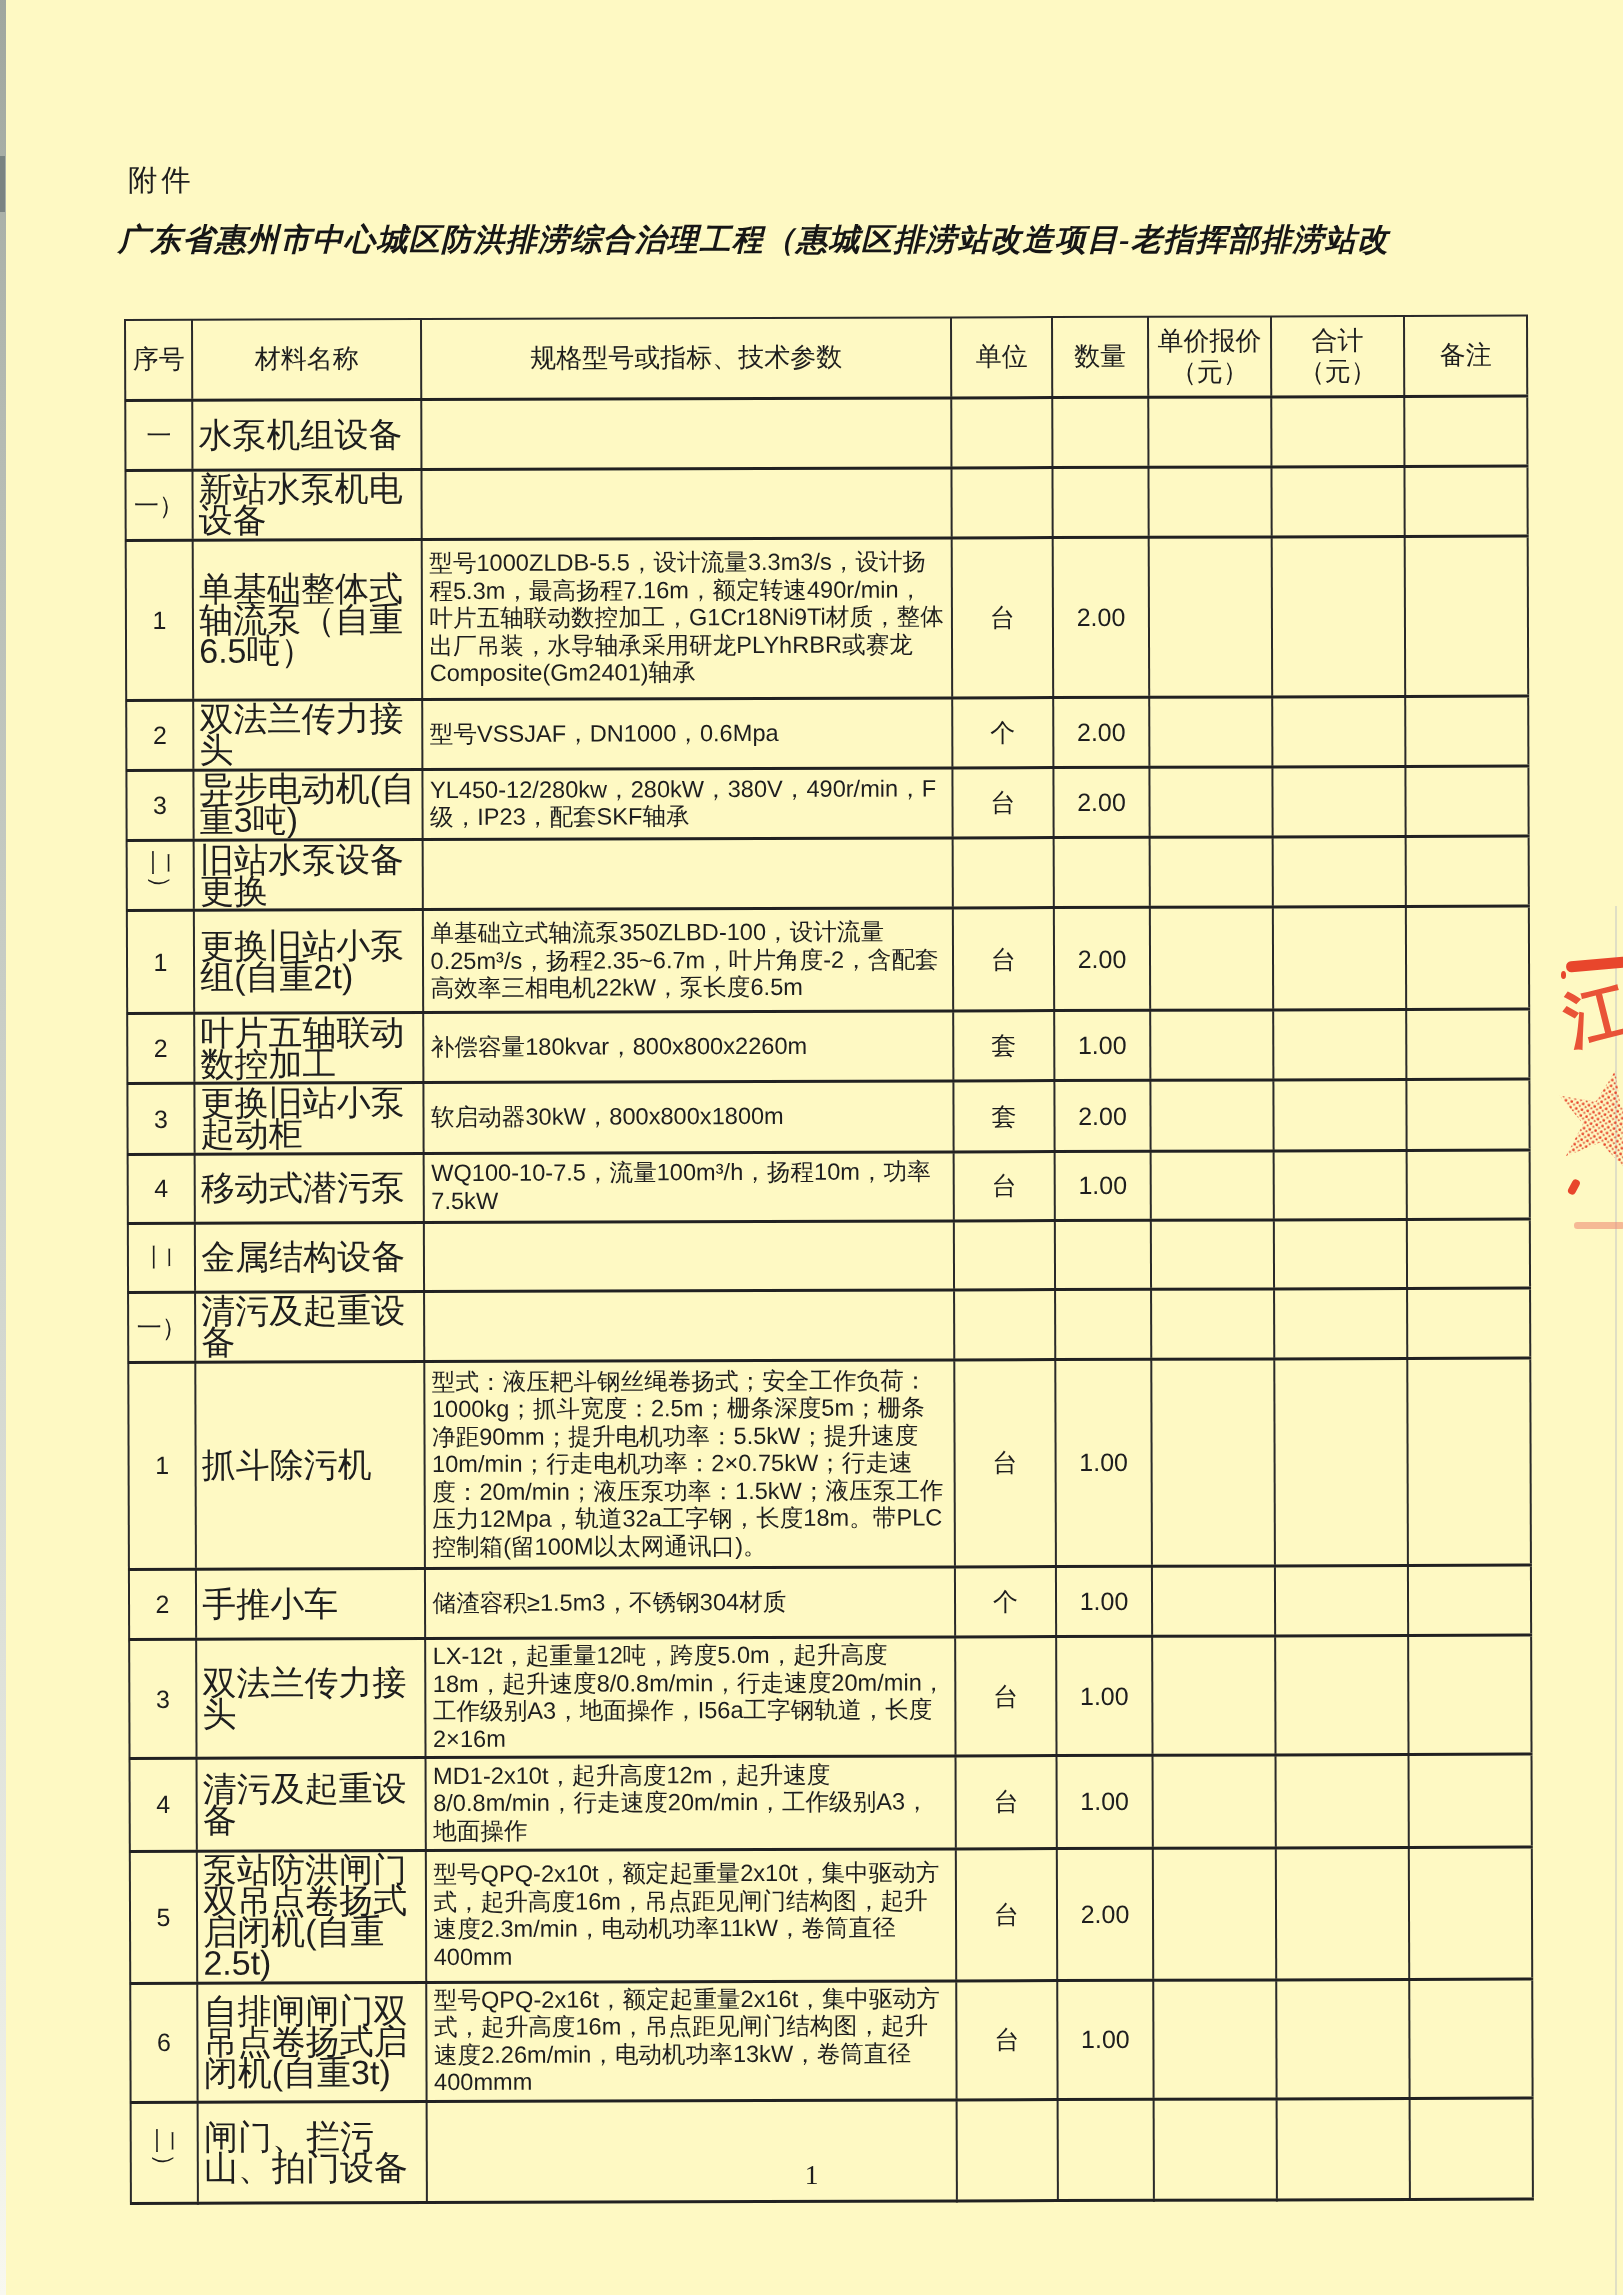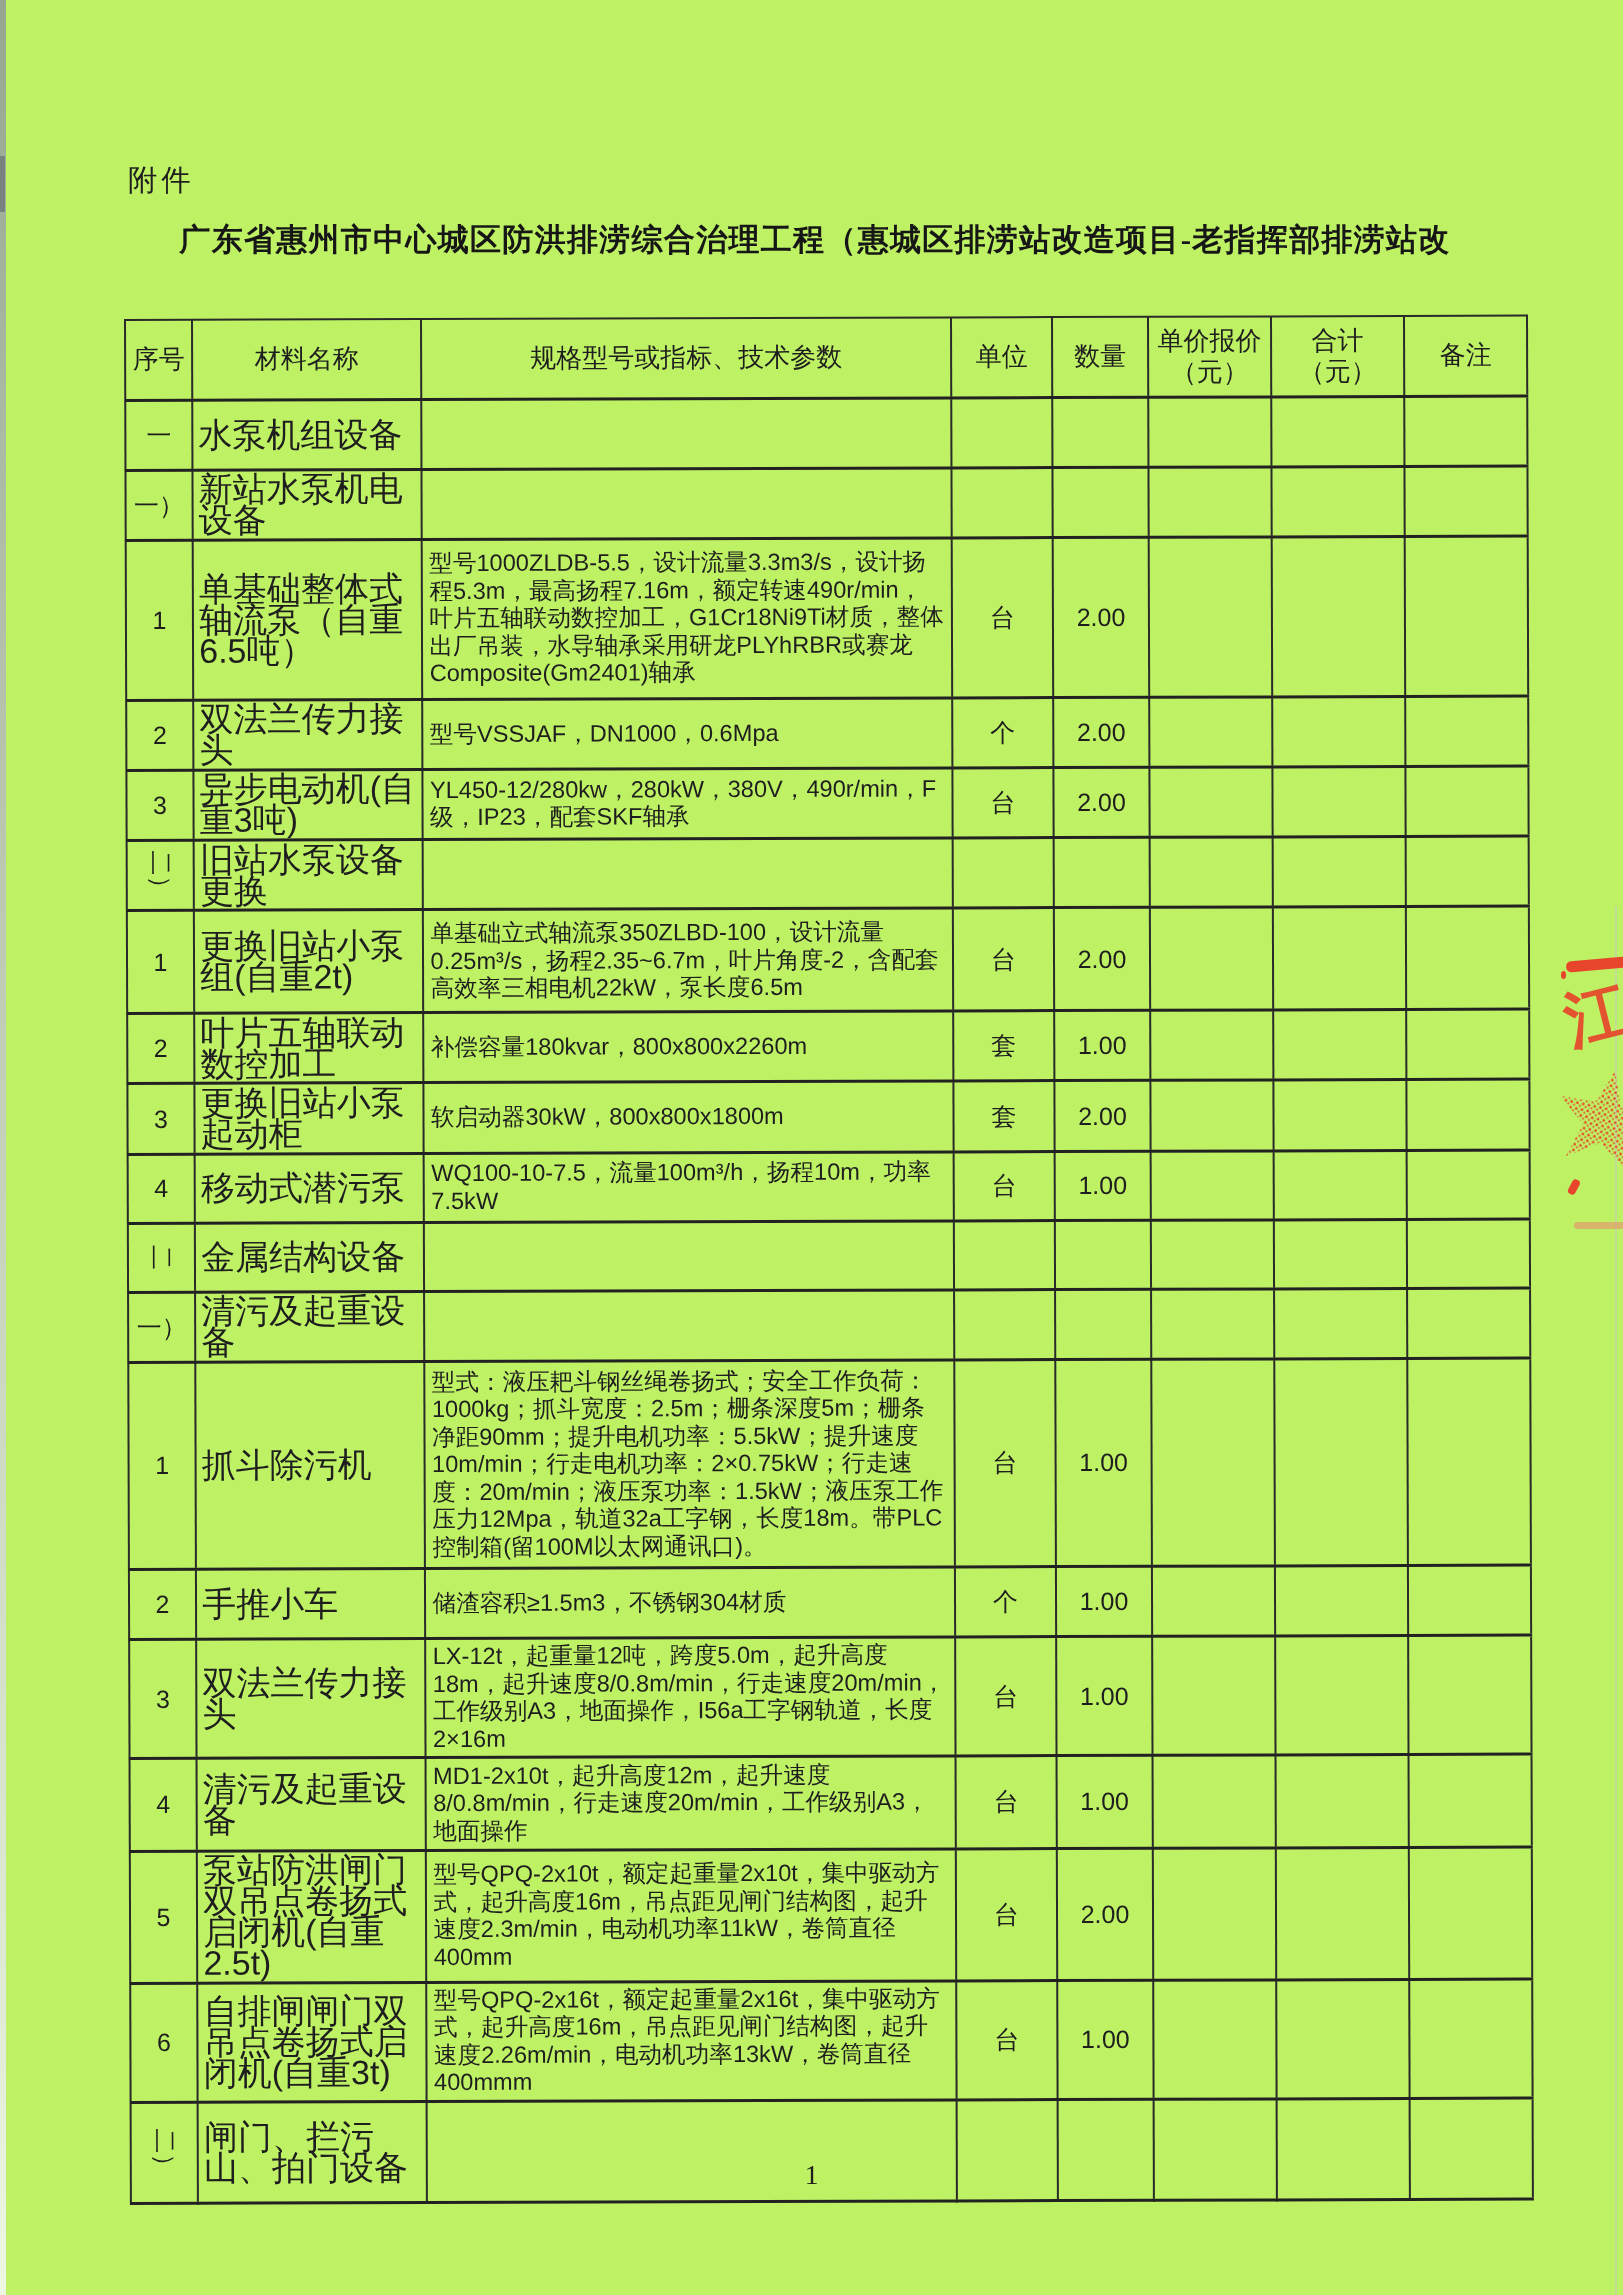--- a/index.html
+++ b/index.html
@@ -1,40 +1,40 @@
 <!DOCTYPE html>
 <html style="font-size:10.5px"><head>
 <meta charset="utf-8">
 <style>
   html,body{margin:0;padding:0;background:#e8e8e8;}
   .page{
-    position:relative;width:1623px;height:2295px;background:#bef264;
+    position:relative;width:1623px;height:2295px;background:#fef9c3;
     font-family:"Liberation Sans","DejaVu Sans",sans-serif;color:#1e1e1e;
     overflow:hidden;margin:0 auto;
   }
   
   .scan-edge-left{
     position:absolute;left:0;top:0;width:5.9px;height:2295px;
     background:linear-gradient(180deg,#8f9898 0%,#a7afaf 18%,#bcc3c3 40%,#d2d7d7 65%,#e9ecec 90%,#f7f8f8 100%);
     opacity:.85;
   }
   .scan-edge-left-blob{
     position:absolute;left:0;top:156px;width:4.6px;height:56px;background:#6e7878;opacity:.8;
   }
   .scan-edge-right{
     position:absolute;left:1615px;top:906px;width:2px;height:1389px;background:#c2c6c8;opacity:.5;
   }
   .attachment{
     position:absolute;left:128px;top:161px;
     font-family:"Liberation Serif","DejaVu Serif",serif;font-size:29.4px;letter-spacing:3.9px;
   }
   .title{
-    position:absolute;left:118px;top:219px;width:1394px;text-align:center;
+    position:absolute;left:118px;top:219px;width:1394px;
     font-family:"Liberation Serif","DejaVu Serif",serif;font-size:31px;font-weight:600;
-    line-height:42px;letter-spacing:1.3px;color:#161616;
+    line-height:42px;letter-spacing:1.3px;color:#161616;font-style:italic;
   }
   .table-wrap{
     position:absolute;left:124px;top:319px;width:1402px;
     transform:rotate(-0.18deg);transform-origin:left top;
   }
   table.quote{border-collapse:collapse;table-layout:fixed;width:1402px;}
   .quote th,.quote td{
     border-left:2px solid #2a2a2a;border-right:2px solid #2a2a2a;
     vertical-align:middle;padding:1.3px 5.2px;overflow:hidden;
     font-family:"Liberation Sans","DejaVu Sans",sans-serif;

